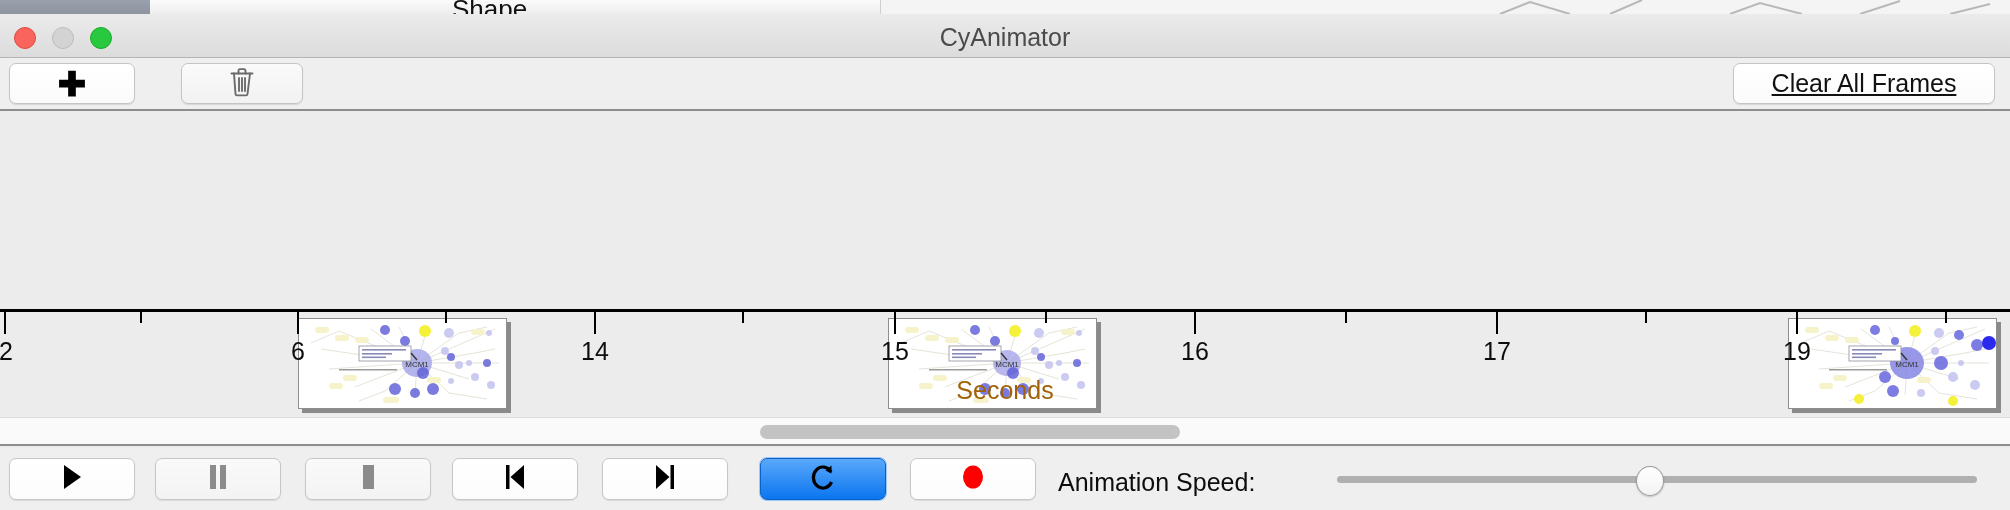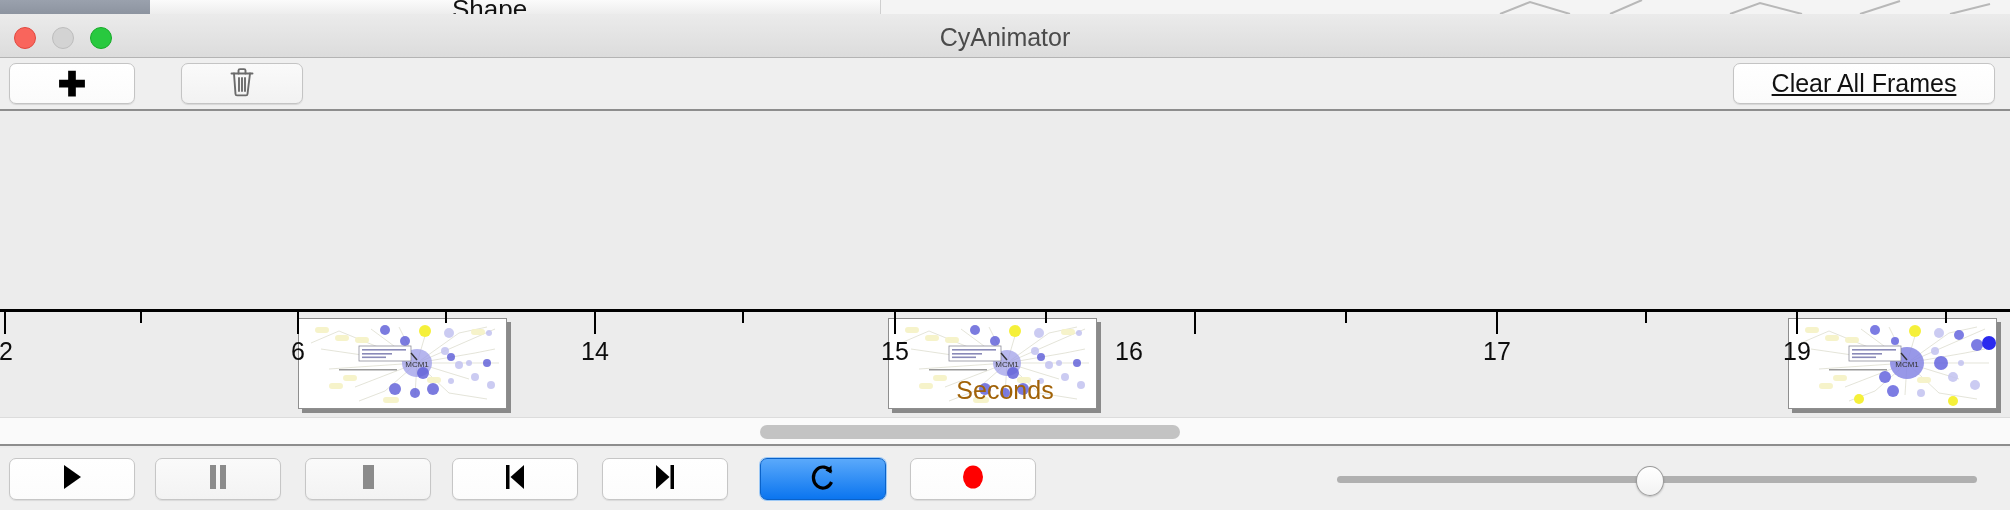--- a/index.html
+++ b/index.html
@@ -579,21 +579,21 @@
       <div class="tick minor" style="left:1345px;"></div>
       <div class="tick major" style="left:1496px;"></div>
       <div class="tick minor" style="left:1645px;"></div>
       <div class="tick major" style="left:1796px;"></div>
       <div class="tick minor" style="left:1945px;"></div>
 
       <div class="tick-label" style="left:6px;">2</div>
       <div class="tick-label" style="left:298px;">6</div>
       <div class="tick-label" style="left:595px;">14</div>
       <div class="tick-label" style="left:895px;">15</div>
-      <div class="tick-label" style="left:1129px;">16</div>
+      <div class="tick-label" style="left:1195px;">16</div>
       <div class="tick-label" style="left:1497px;">17</div>
       <div class="tick-label" style="left:1797px;">19</div>
 
       <div class="axis-title">Seconds</div>
     </div>
   </div>
 
   <div class="scroll-track">
     <div class="scroll-thumb" style="left:760px;width:420px;"></div>
   </div>
@@ -653,18 +653,19 @@
     </div>
 
     <div class="pb-btn" style="left:910px;width:126px;">
       <span>
         <svg width="26" height="28" viewBox="0 0 26 28" xmlns="http://www.w3.org/2000/svg">
           <ellipse cx="13" cy="14" rx="10" ry="11.5" fill="#ff0000"></ellipse>
         </svg>
       </span>
     </div>
 
+    <div class="speed-label" style="left:1058px;">Animation Speed:</div>
   </div>
 
   <div class="slider-track" style="left:1337px;width:640px;"></div>
   <div class="slider-knob" style="left:1636px;"></div>
 
 </div>
 
 </body></html>

